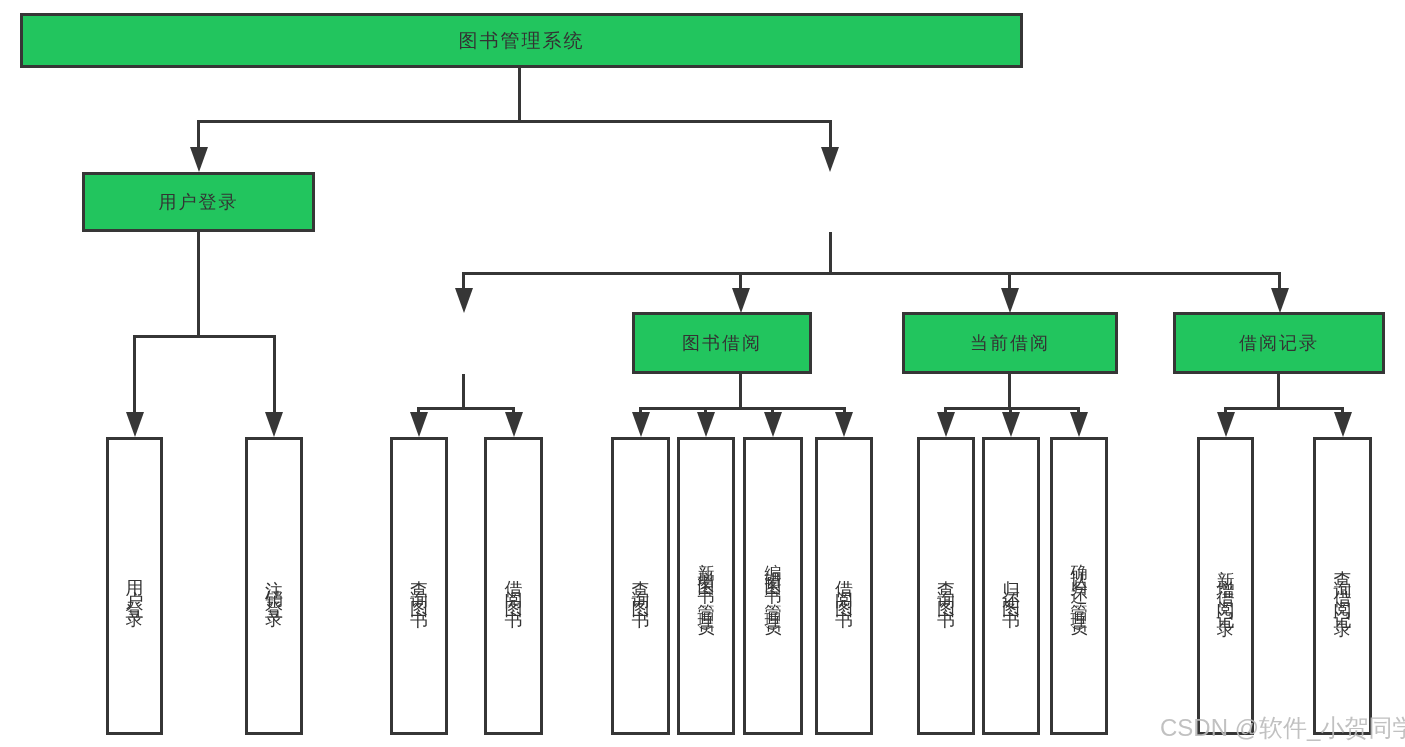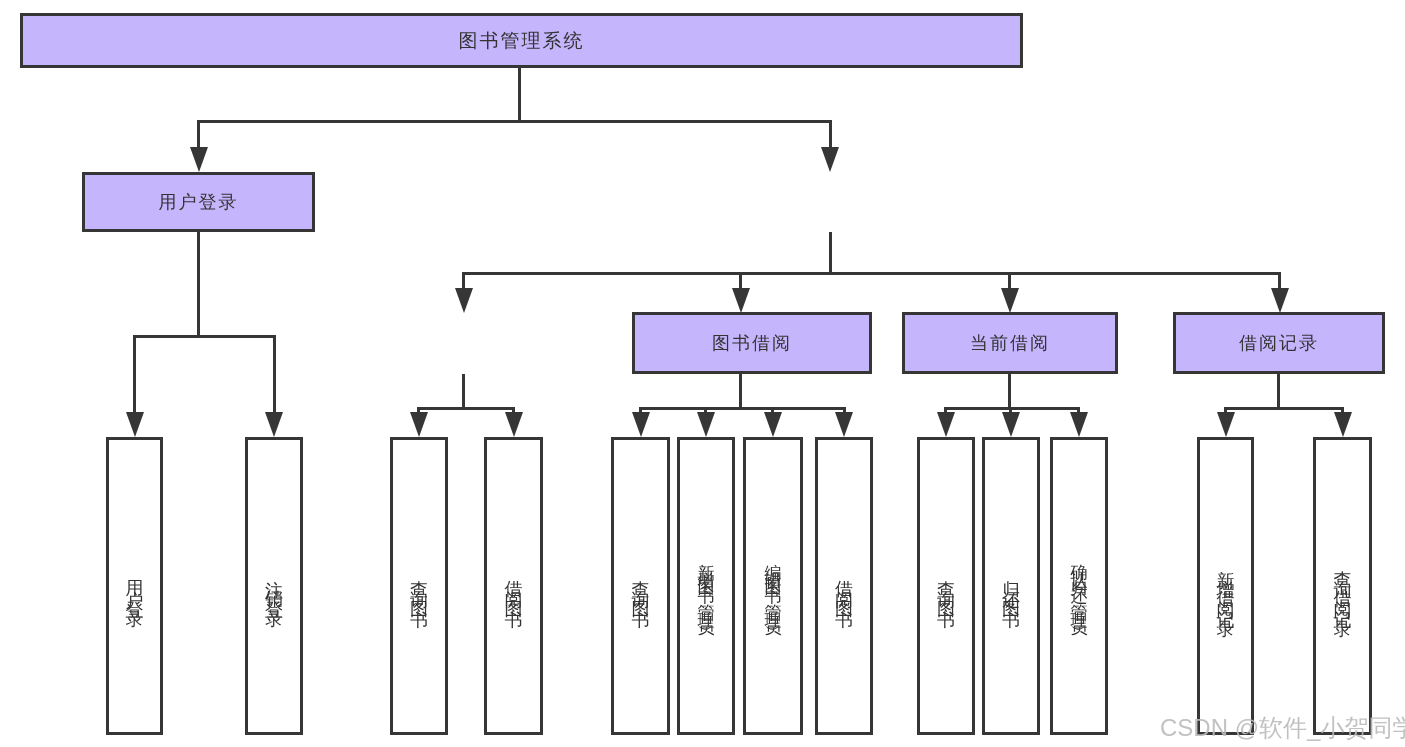--- a/index.html
+++ b/index.html
@@ -18,21 +18,21 @@
   .canvas {
     position: relative;
     width: 1405px;
     height: 747px;
     background: var(--bg-color);
     overflow: hidden;
   }
   
   .hbox {
     position: absolute;
-    background: #c4b5fd;
+    background: #22c55e;
     border: 3px solid var(--line-color);
     display: flex;
     align-items: center;
     justify-content: center;
     font-size: 18px;
     letter-spacing: 2px;
     color: var(--text-color);
     white-space: nowrap;
   }
   .hbox.root { font-size: 19px; }
@@ -103,21 +103,21 @@
   <div class="hline" style="left:462px; top:272px; width:819px;"></div>
   <div class="vline" style="left:462px; top:272px; height:22px;"></div>
   <div class="arrow" style="left:455px; top:288px;"></div>
   <div class="vline" style="left:739px; top:272px; height:22px;"></div>
   <div class="arrow" style="left:732px; top:288px;"></div>
   <div class="vline" style="left:1008px; top:272px; height:22px;"></div>
   <div class="arrow" style="left:1001px; top:288px;"></div>
   <div class="vline" style="left:1278px; top:272px; height:22px;"></div>
   <div class="arrow" style="left:1271px; top:288px;"></div>
 
-  <div class="hbox" style="left:632px; top:312px; width:240px; height:62px;">图书借阅</div>
+  <div class="hbox" style="left:632px; top:312px; width:180px; height:62px;">图书借阅</div>
   <div class="hbox" style="left:902px; top:312px; width:216px; height:62px;">当前借阅</div>
   <div class="hbox" style="left:1173px; top:312px; width:212px; height:62px;">借阅记录</div>
 
   <div class="vline" style="left:462px; top:374px; height:35px;"></div>
   <div class="hline" style="left:417px; top:407px; width:98px;"></div>
   <div class="vline" style="left:417px; top:407px; height:9px;"></div>
   <div class="arrow" style="left:410px; top:412px;"></div>
   <div class="vline" style="left:512px; top:407px; height:9px;"></div>
   <div class="arrow" style="left:505px; top:412px;"></div>
 

